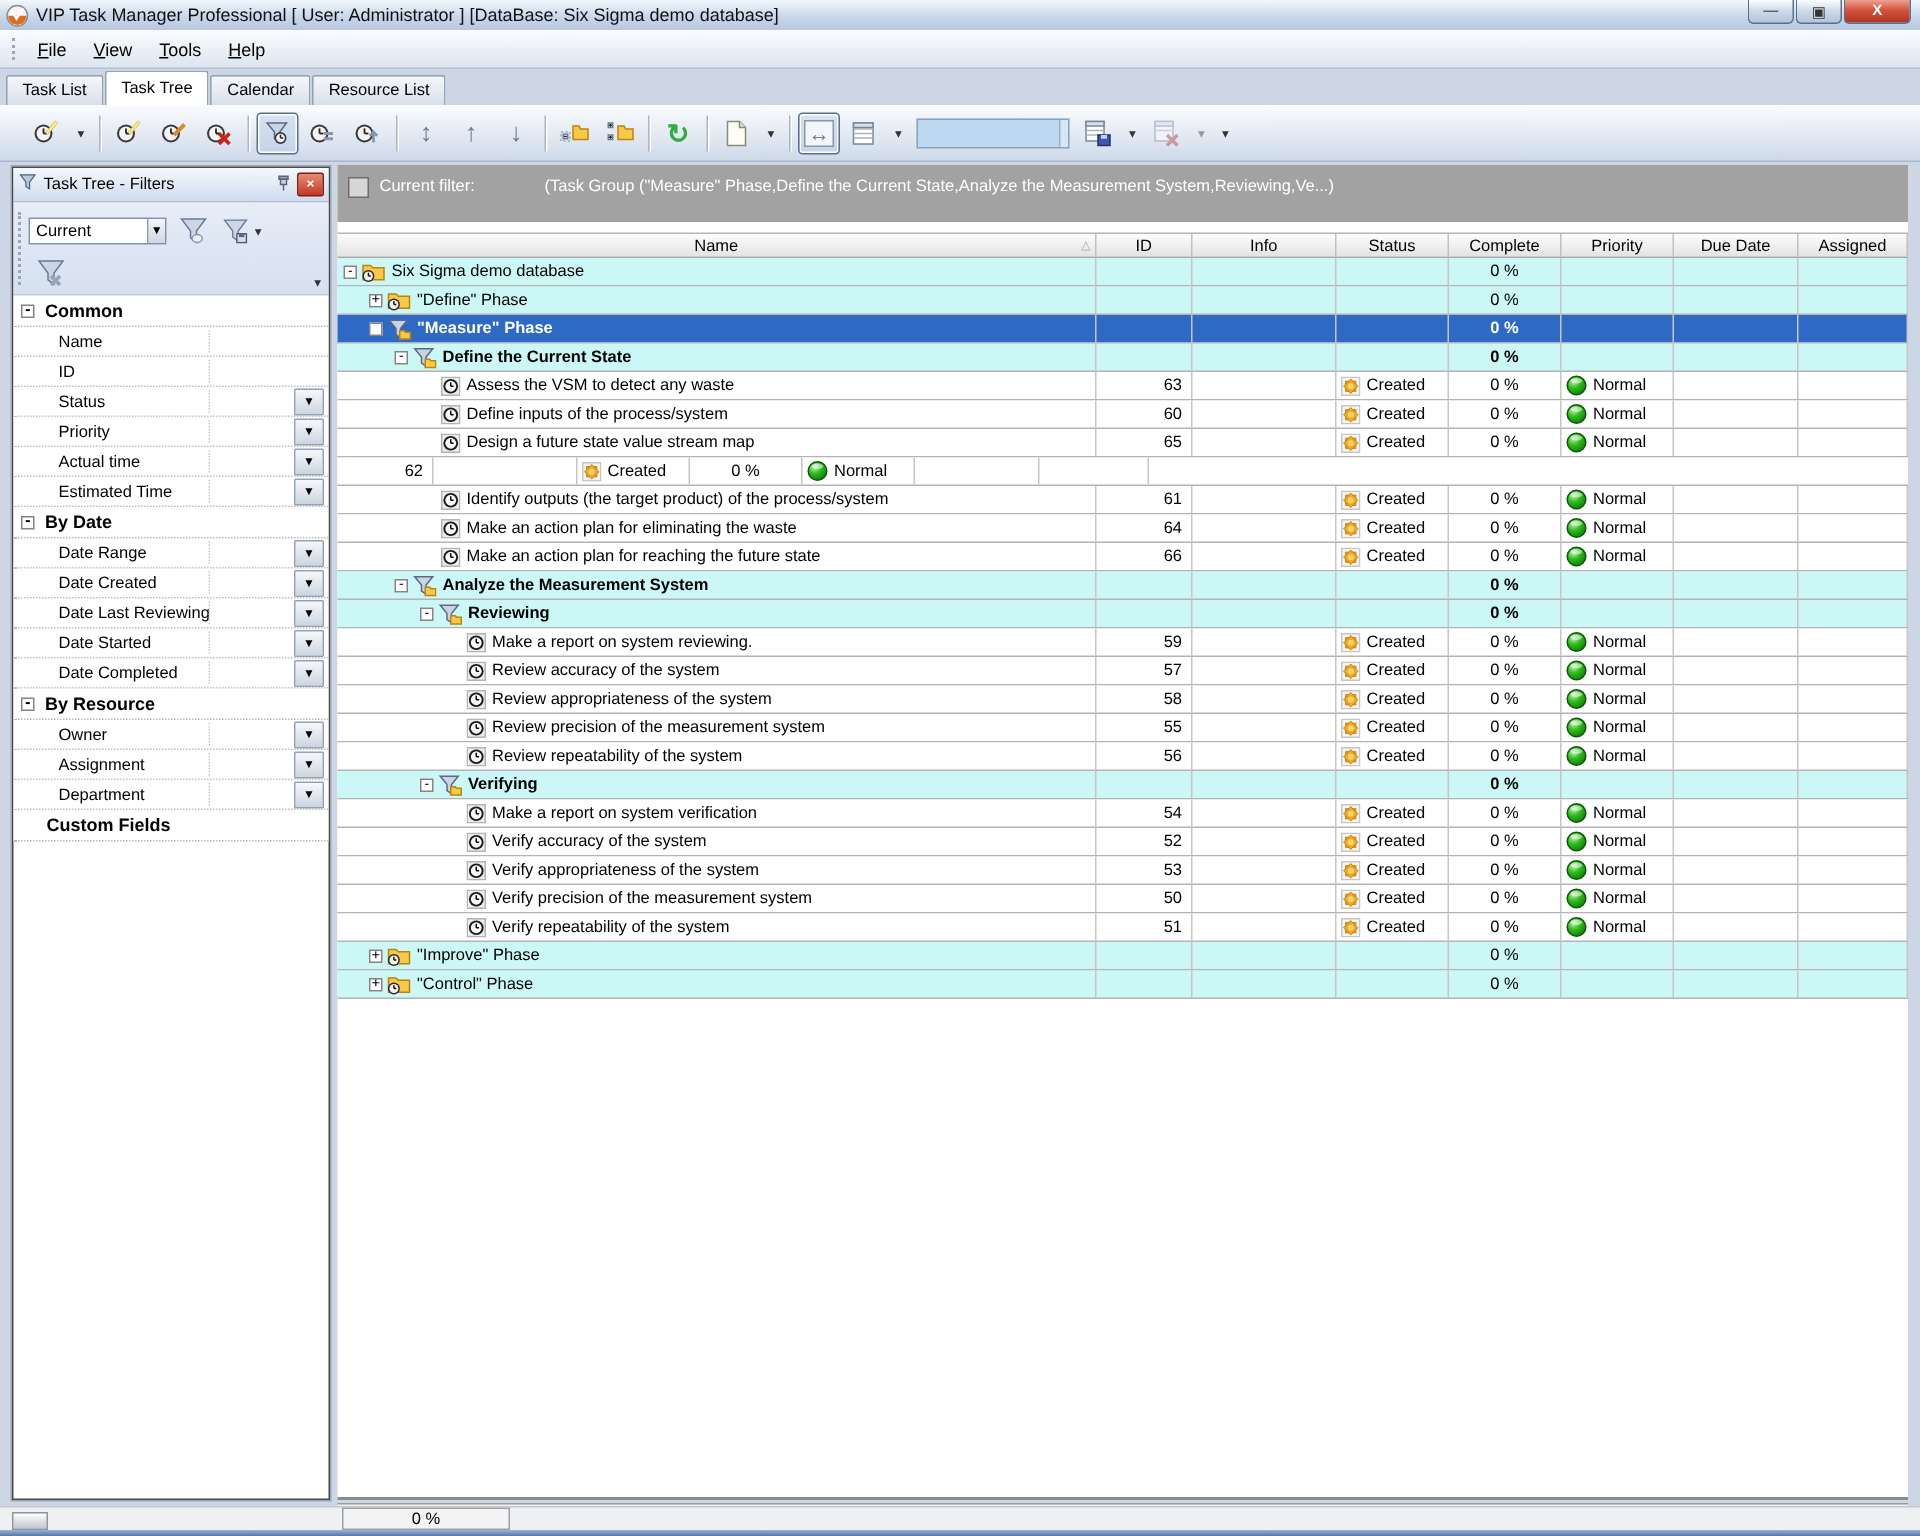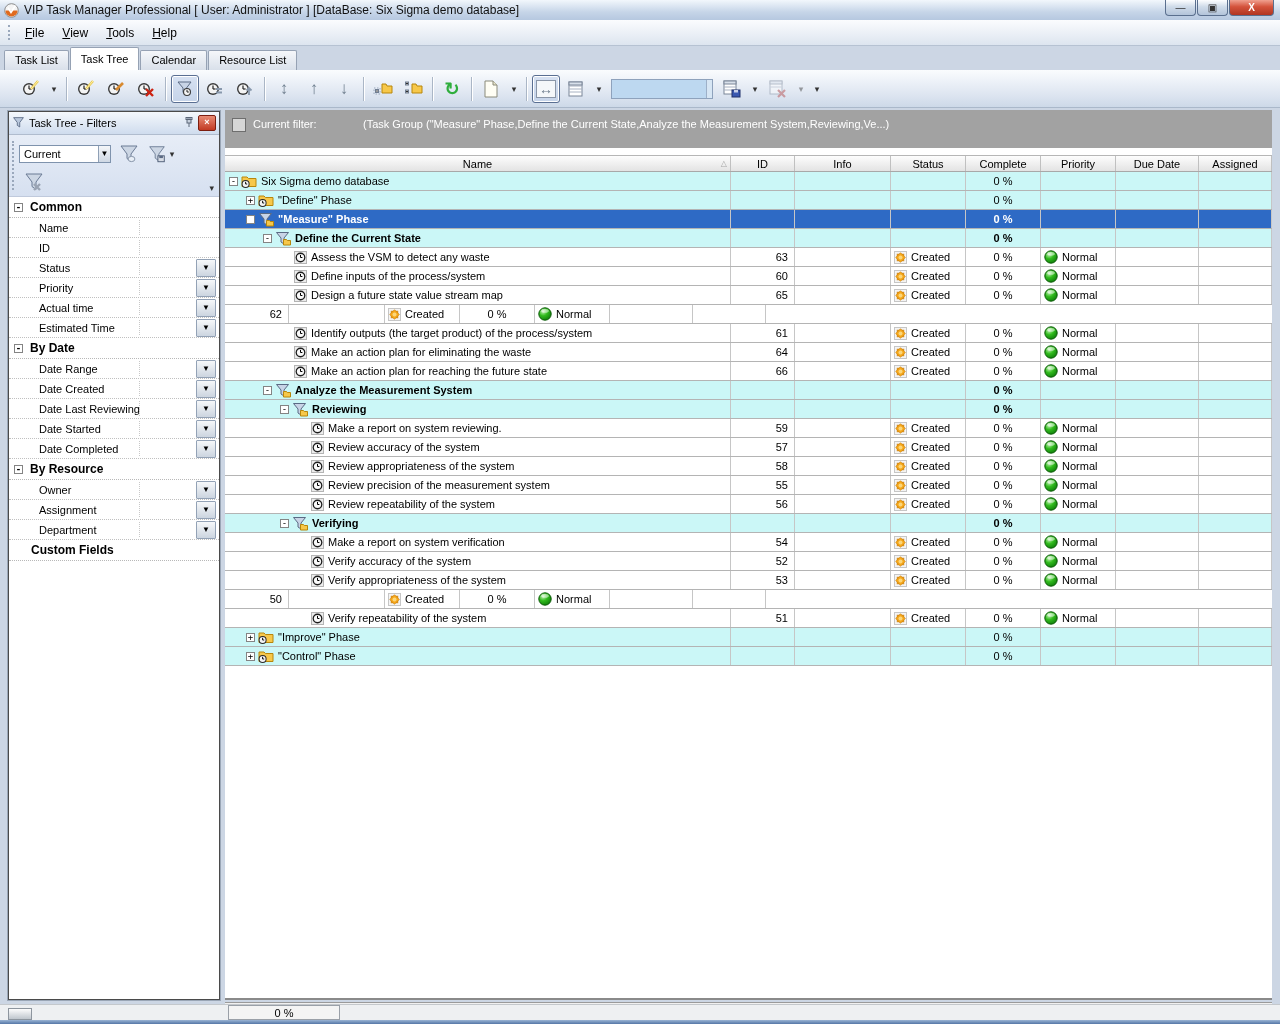--- a/index.html
+++ b/index.html
@@ -1393,20 +1393,34 @@
               <circle cx="7" cy="7" r="6.2" fill="url(#pg)" stroke="#0a5a06"></circle>
               <ellipse cx="7" cy="3.9" rx="3.8" ry="1.8" fill="rgba(255,255,255,0.5)"></ellipse>
             </svg>
           </span>
           <span>Normal</span>
         </div>
         <div class="tcell " style="width: 83px;"></div>
         <div class="tcell " style="width: 73px;"></div>
       </div>
       <div class="trow">
+        <div class="tcell name-cell" style="width: 506px;">
+          <span class="ind" style="width: 68px;"></span>
+          <span style="width: 11px; flex: 0 0 auto;"></span>
+          <span class="icon">
+            <svg width="13" height="13" viewBox="0 0 13 13">
+              <rect x="0.5" y="0.5" width="12" height="12" fill="#ececec" stroke="#b4b4b4"></rect>
+              <circle cx="6.5" cy="6.5" r="4.9" fill="#1c1c1c"></circle>
+              <circle cx="6.5" cy="6.5" r="3.6" fill="#fafafa"></circle>
+              <line x1="6.5" y1="6.5" x2="6.5" y2="3.9" stroke="#000"></line>
+              <line x1="6.5" y1="6.5" x2="8.4" y2="6.5" stroke="#000"></line>
+            </svg>
+          </span>
+          <span>Verify precision of the measurement system</span>
+        </div>
         <div class="tcell num" style="width: 64px;">50</div>
         <div class="tcell " style="width: 96px;"></div>
         <div class="tcell " style="width: 75px;">
           <span class="sicon">
             <svg width="13" height="13" viewBox="0 0 13 13">
               <rect x="0.5" y="0.5" width="12" height="12" fill="#f4f4f4" stroke="#c6c6c6"></rect>
               <g transform="translate(6.5,6.5)">
                 <rect x="-3.4" y="-3.4" width="6.8" height="6.8" fill="#f6a81c" stroke="#c87d0a" stroke-width="0.6"></rect>
                 <rect x="-3.4" y="-3.4" width="6.8" height="6.8" fill="#f6a81c" stroke="#c87d0a" stroke-width="0.6" transform="rotate(45)"></rect>
                 <circle r="2" fill="#fbd67a"></circle>

